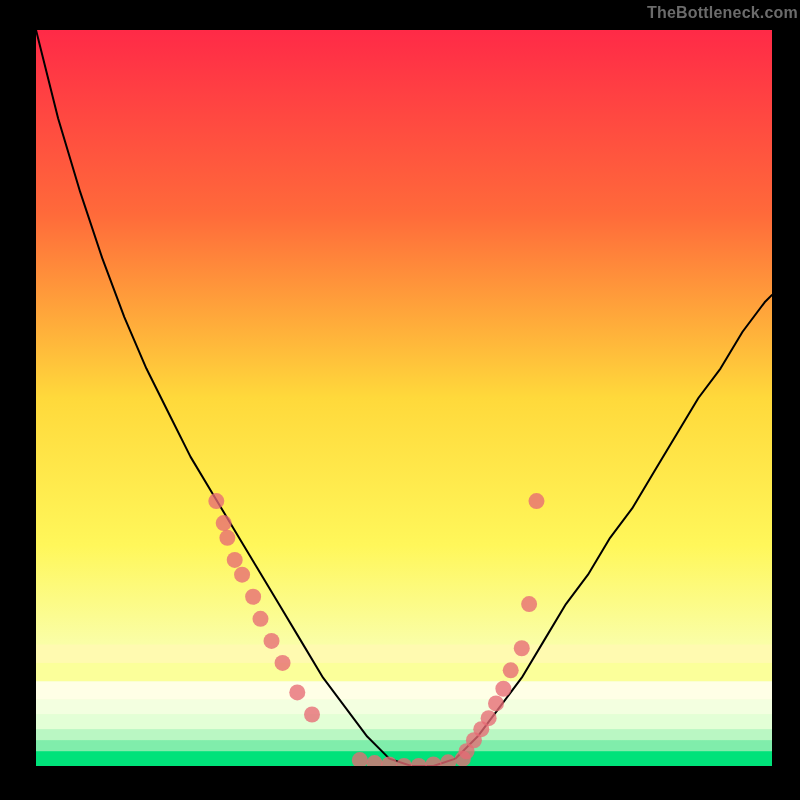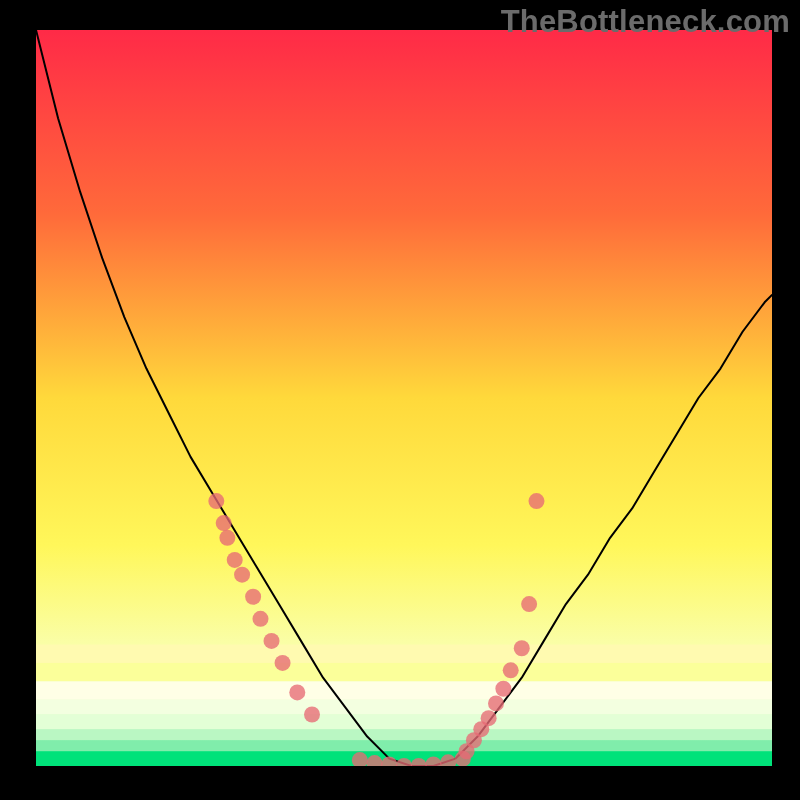--- a/index.html
+++ b/index.html
@@ -6,23 +6,23 @@
   html, body { width: 800px; height: 800px; overflow: hidden; background: #000; }
   .frame {
     position: relative;
     width: 800px;
     height: 800px;
     background: #000;
   }
   .watermark {
     position: absolute;
     top: 4px;
-    right: 10px;
+    right: 2px;
     font-family: Arial, Helvetica, sans-serif;
-    font-size: 31px;
+    font-size: 16px;
     font-weight: bold;
     color: #6b6b6b;
     letter-spacing: 0.2px;
     z-index: 20;
   }
   .plot-area {
     position: absolute;
     left: 36px;
     top: 30px;
     width: 736px;

